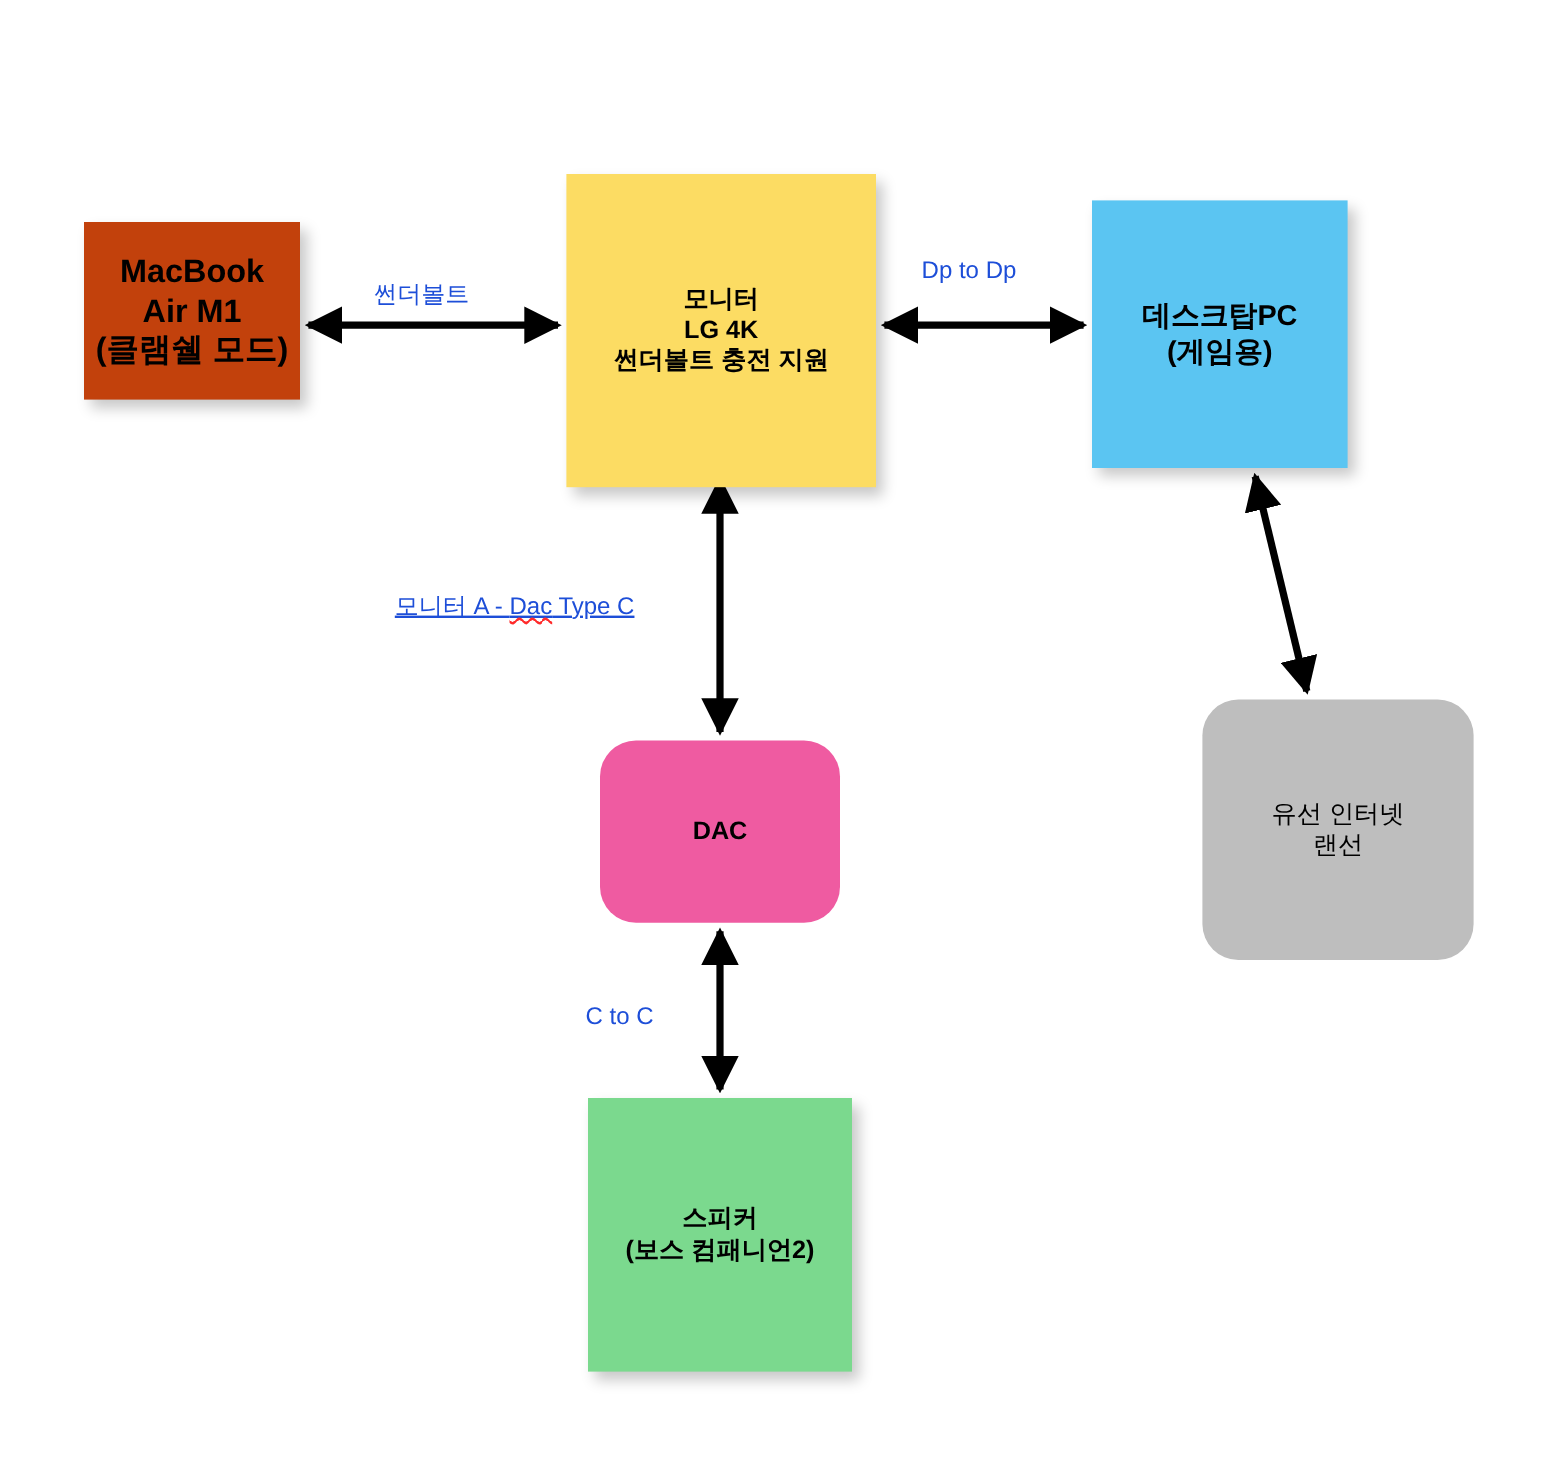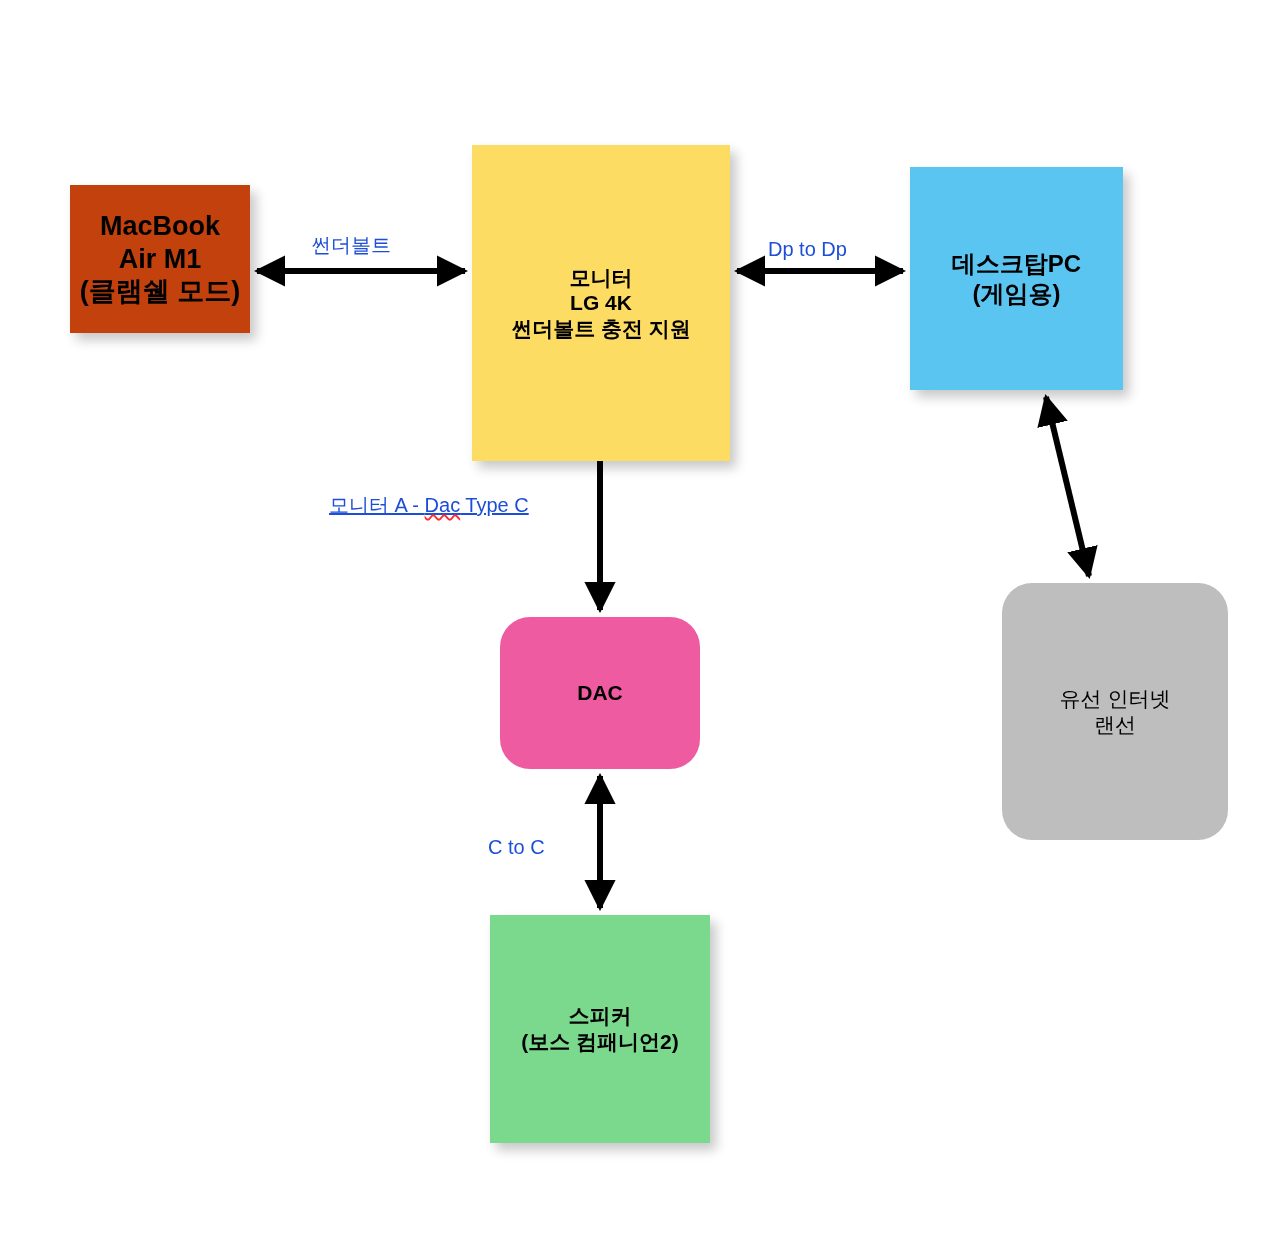--- a/index.html
+++ b/index.html
@@ -59,56 +59,56 @@
     font-weight: normal;
   }
 
   
   #node-macbook {
     left: 70px; top: 185px; width: 180px; height: 148px;
     background: #c2410c;
     font-size: 27px;
   }
   #node-monitor {
-    left: 472px; top: 145px; width: 258px; height: 316px;
+    left: 472px; top: 145px; width: 258px; height: 261px;
     background: #FCDC63;
     font-size: 21px;
   }
   #node-desktop-pc {
     left: 910px; top: 167px; width: 213px; height: 223px;
     background: #5BC5F2;
     font-size: 24px;
   }
   #node-dac {
     left: 500px; top: 617px; width: 200px; height: 152px;
     background: #EF5BA1;
     font-size: 21px;
   }
   #node-speaker {
     left: 490px; top: 915px; width: 220px; height: 228px;
     background: #7BD98E;
     font-size: 21px;
   }
   #node-lan {
-    left: 1002px; top: 583px; width: 226px; height: 257px;
+    left: 1002px; top: 583px; width: 226px; height: 217px;
     background: #BEBEBE;
     font-size: 21px;
   }
 
   
   .edge-label {
     position: absolute;
     color: #1d4ed8;
     font-size: 20px;
     font-weight: normal;
     white-space: nowrap;
     user-select: none;
   }
   #label-thunderbolt { left: 311px; top: 232px; }
-  #label-dp-to-dp    { left: 768px; top: 238px; }
+  #label-dp-to-dp    { left: 768px; top: 215px; }
   #label-monitor-a   { left: 329px; top: 492px; text-decoration: underline; }
   #label-c-to-c      { left: 488px; top: 836px; }
 
   .misspelled {
     text-decoration: underline wavy #ff2b2b;
     text-decoration-skip-ink: none;
     text-underline-offset: 2px;
   }
 </style>
 </head>

